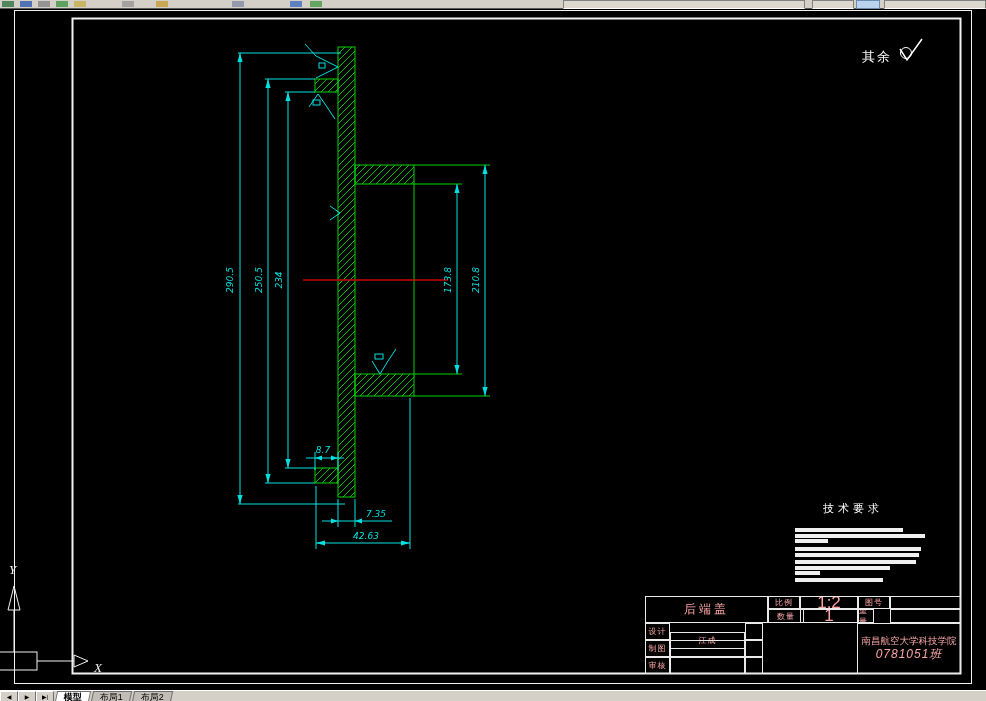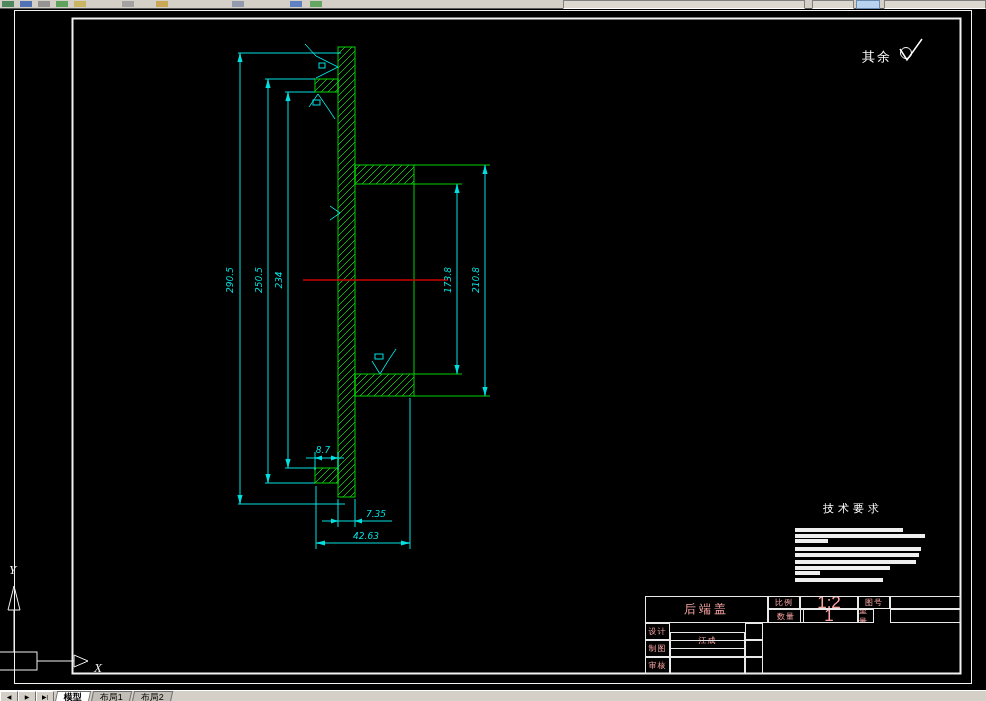--- a/index.html
+++ b/index.html
@@ -202,20 +202,24 @@
     <div class="cell lbl" style="left:0;top:27px;width:25px;height:17px">设计</div>
     <div class="cell lbl" style="left:25px;top:36px;width:75px;height:17px">江成</div>
     <div class="cell" style="left:100px;top:27px;width:18px;height:17px"></div>
     <div class="cell lbl" style="left:0;top:44px;width:25px;height:17px">制图</div>
     <div class="cell" style="left:25px;top:44px;width:75px;height:17px"></div>
     <div class="cell" style="left:100px;top:44px;width:18px;height:17px"></div>
     <div class="cell lbl" style="left:0;top:61px;width:25px;height:17px">审核</div>
     <div class="cell" style="left:25px;top:61px;width:75px;height:17px"></div>
     <div class="cell" style="left:100px;top:61px;width:18px;height:17px"></div>
 
+    <div class="cell org" style="left:212px;top:27px;width:104px;height:51px">
+      <span class="l1">南昌航空大学科技学院</span>
+      <span class="l2">0781051班</span>
+    </div>
   </div>
 
   <div class="statusbar">
     <div class="navbtn">◀</div>
     <div class="navbtn">▶</div>
     <div class="navbtn">▶|</div>
     <div class="tab active">
       <span>模型</span>
       </div>
     <div class="tab">

